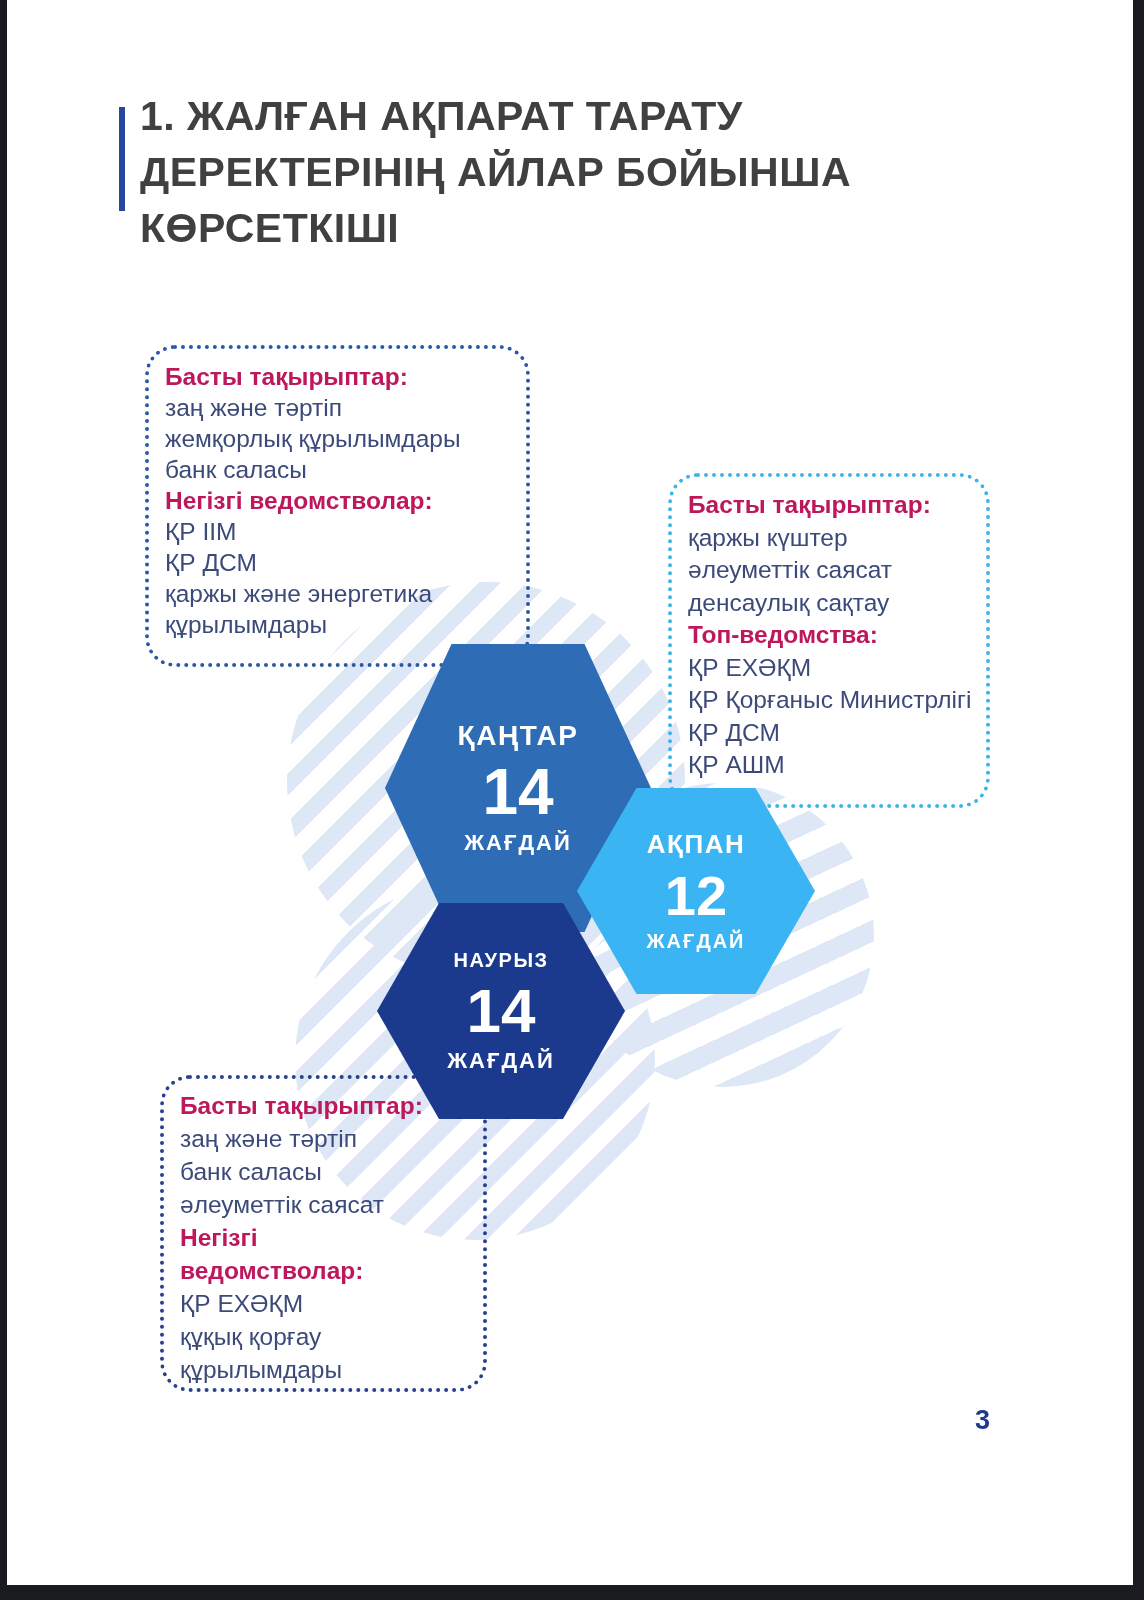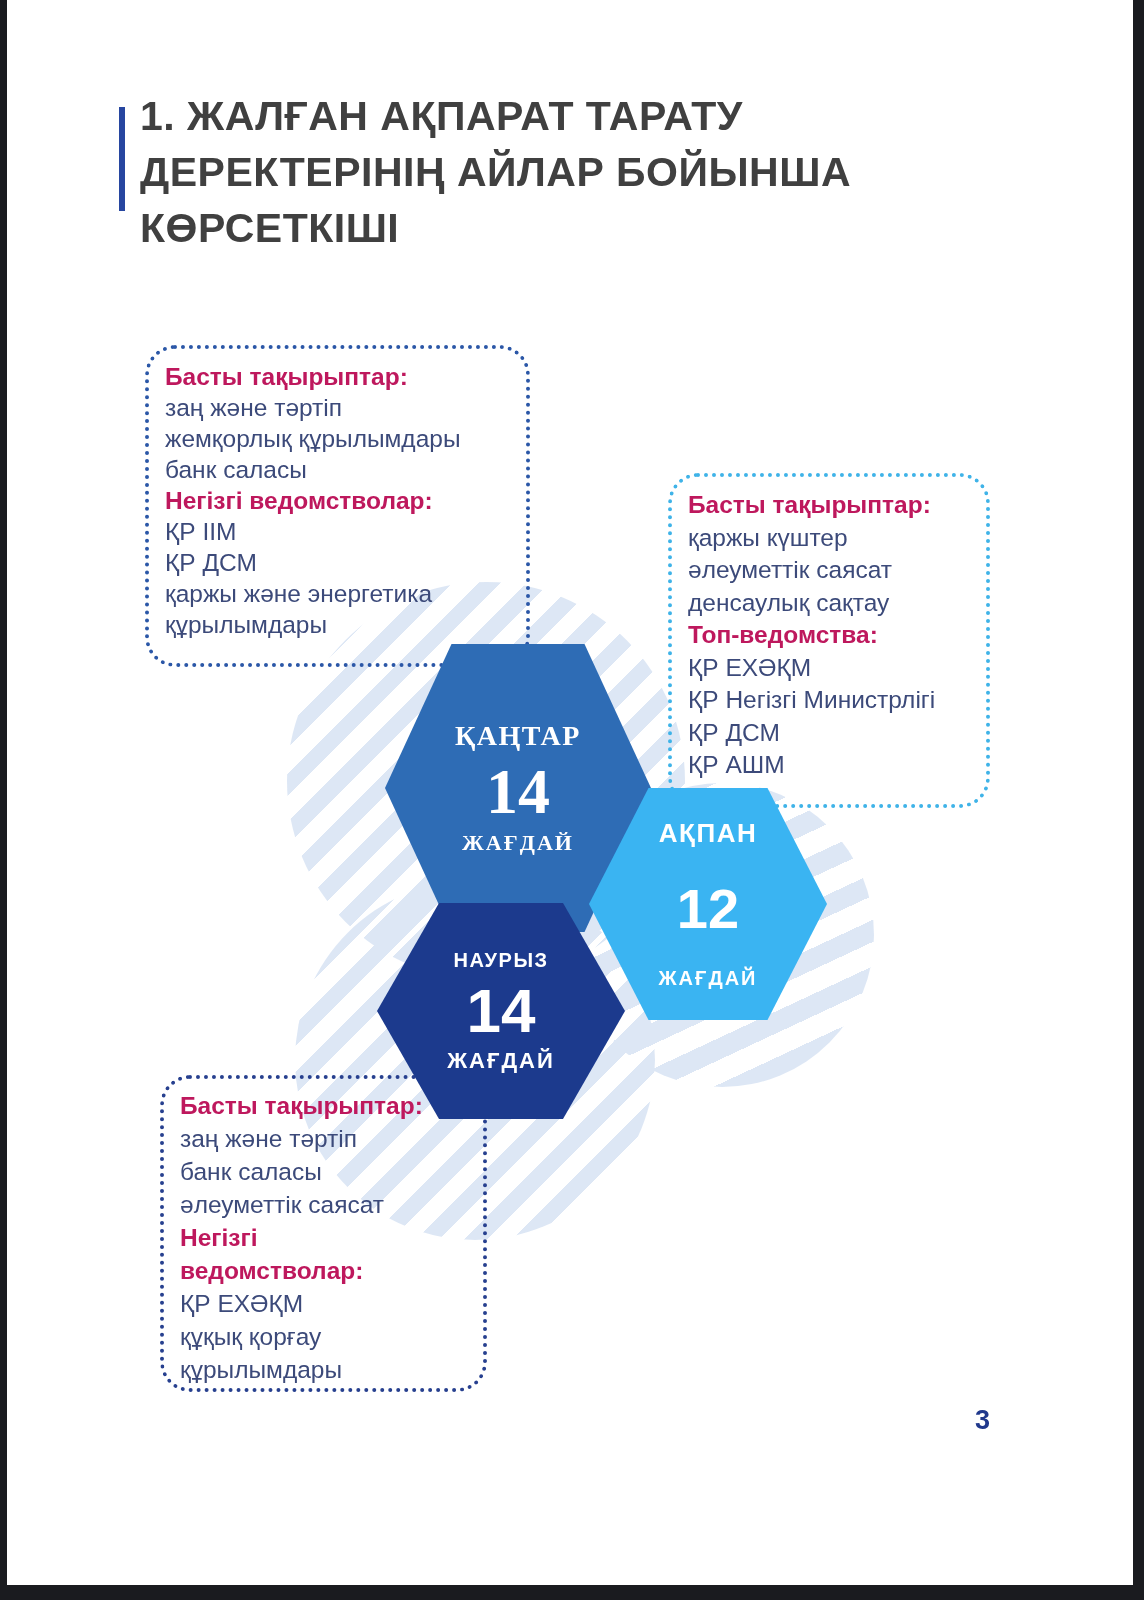--- a/index.html
+++ b/index.html
@@ -61,22 +61,22 @@
     border:4px dotted #27408f;
     padding:10px 10px 0 16px;line-height:33px;
   }
   
   .hex{
     position:absolute;z-index:3;
     clip-path:polygon(25% 0%,75% 0%,100% 50%,75% 100%,25% 100%,0% 50%);
     display:flex;flex-direction:column;align-items:center;justify-content:center;
     color:#ffffff;text-align:center;
   }
-  .hex-jan{left:378px;top:644px;width:266px;height:288px;background:#2e6cb5;font-family:Liberation Serif, serif;}
-  .hex-feb{left:582px;top:788px;width:238px;height:232px;background:#3ab4f2;gap:24px;}
+  .hex-jan{left:378px;top:644px;width:266px;height:288px;background:#2e6cb5;}
+  .hex-feb{left:570px;top:788px;width:238px;height:206px;background:#3ab4f2;}
   .hex-mar{left:370px;top:903px;width:248px;height:216px;background:#1c3a8d;}
   .hex-month{font-weight:bold;letter-spacing:1.5px;}
   .hex-value{font-weight:bold;line-height:1;margin:8px 0 6px 0;}
   .hex-unit{font-weight:bold;letter-spacing:2px;}
   .hex-jan .hex-month{font-size:28px;}
   .hex-jan .hex-value{font-size:64px;}
   .hex-jan .hex-unit{font-size:22px;}
   .hex-feb .hex-month{font-size:26px;}
   .hex-feb .hex-value{font-size:56px;}
   .hex-feb .hex-unit{font-size:20px;}
@@ -113,21 +113,21 @@
     <p>құрылымдары</p>
   </div>
 
   <div class="note-box box-feb">
     <p class="b">Басты тақырыптар:</p>
     <p>қаржы күштер</p>
     <p>әлеуметтік саясат</p>
     <p>денсаулық сақтау</p>
     <p class="b">Топ-ведомства:</p>
     <p>ҚР ЕХӘҚМ</p>
-    <p>ҚР Негізгі Министрлігі</p>
+    <p>ҚР Қорғаныс Министрлігі</p>
     <p>ҚР ДСМ</p>
     <p>ҚР АШМ</p>
   </div>
 
   <div class="note-box box-mar">
     <p class="b">Басты тақырыптар:</p>
     <p>заң және тәртіп</p>
     <p>банк саласы</p>
     <p>әлеуметтік саясат</p>
     <p class="b">Негізгі</p>

